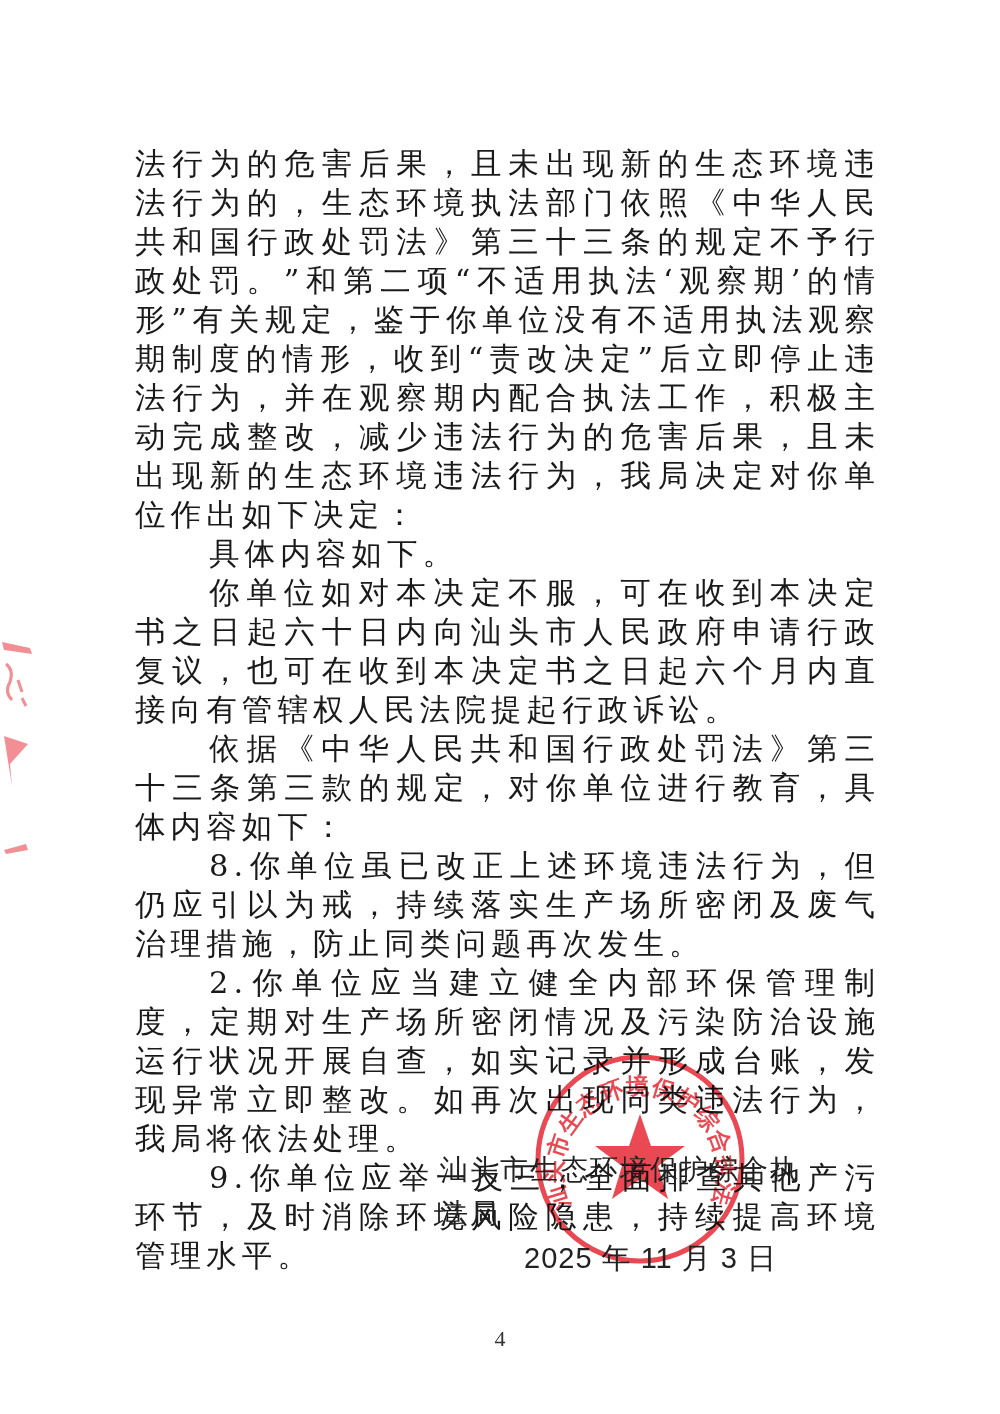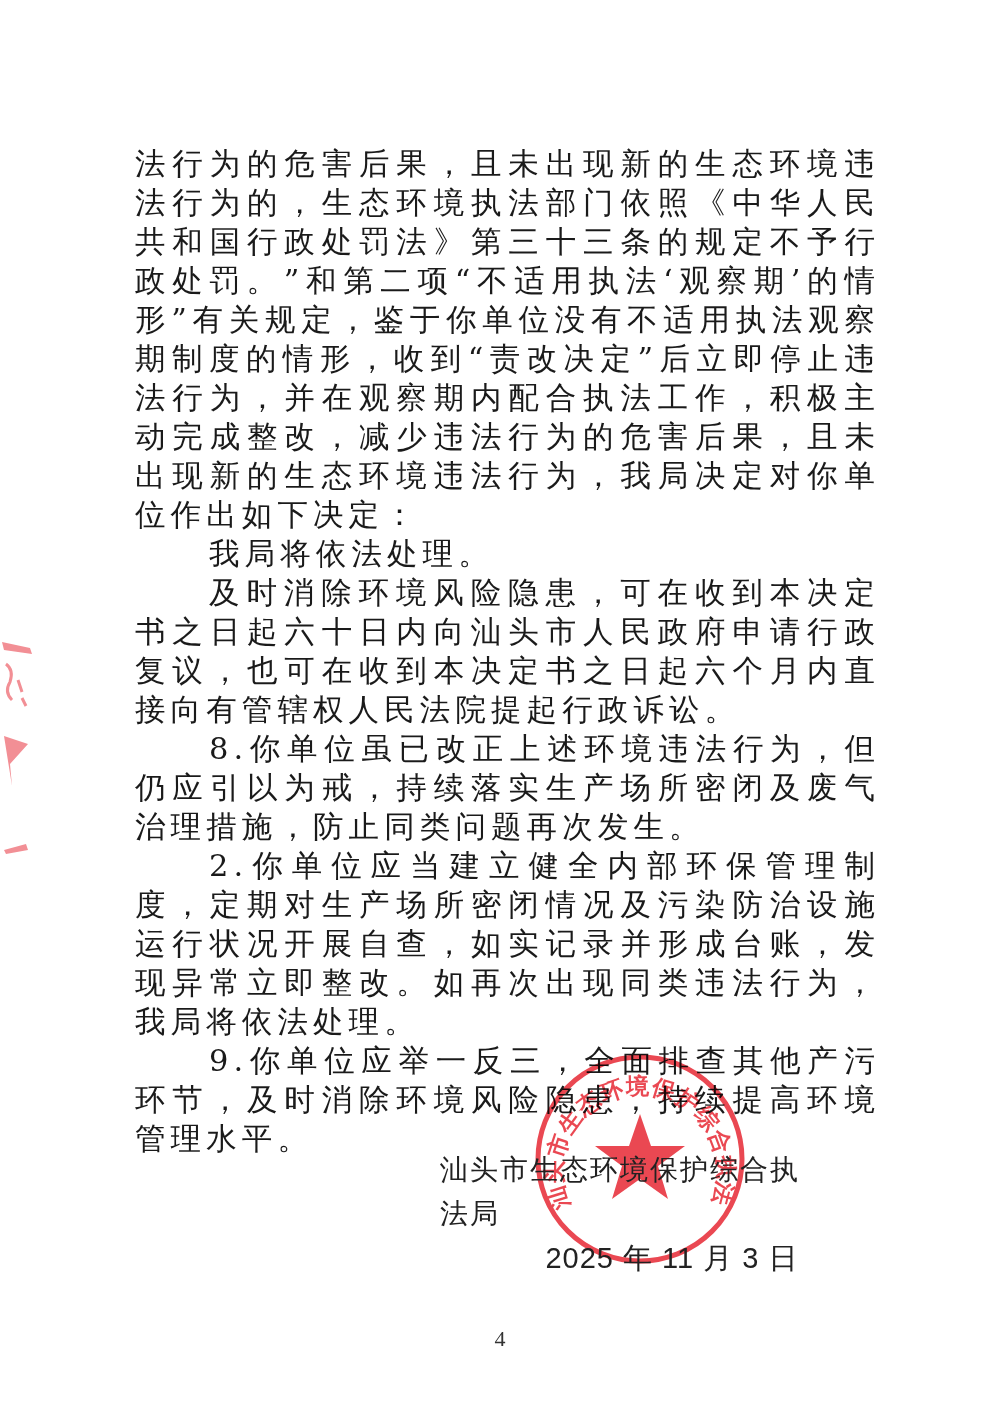--- a/index.html
+++ b/index.html
@@ -14,21 +14,21 @@
     font-size: 30.5px; line-height: 39px; letter-spacing: 5.1px;
     text-align: justify; text-justify: inter-character;
   }
   .body-text p { margin: 0; }
   .indent { text-indent: 74px; }
   .signature {
     position: absolute; left: 440px; top: 1148px; width: 380px;
     font-size: 28px; line-height: 44px; letter-spacing: 2px; color: #222;
   }
   .sig-org { display: block; }
-  .sig-date { display: block; padding-left: 84px; font-family: "Liberation Sans", sans-serif; font-size: 29px; letter-spacing: 1px; text-align: center; }
+  .sig-date { display: block; padding-left: 84px; font-family: "Liberation Sans", sans-serif; font-size: 29px; letter-spacing: 1px; }
   .page-number {
     position: absolute; left: 0; width: 1000px; top: 1326px; text-align: center;
     font-family: "Liberation Serif", serif; font-size: 22px; color: #333;
   }
   .seal {
     position: absolute; left: 533px; top: 1052px; width: 214px; height: 214px;
     mix-blend-mode: multiply; opacity: 0.9;
   }
   .seam-seal {
     position: absolute; left: 0; top: 640px; width: 40px; height: 230px; opacity: 0.55;
@@ -41,22 +41,23 @@
 
   <svg class="seam-seal" viewBox="0 0 40 230">
     <path d="M2 2 L30 8 L32 14 L4 10 Z" fill="#e8343f"></path>
     <path d="M6 24 Q14 30 10 42 Q4 52 12 60 M18 40 L22 52 M22 58 L26 66" stroke="#e8343f" stroke-width="3" fill="none"></path>
     <path d="M4 96 L28 104 L10 124 L12 146 Z" fill="#e8343f"></path>
     <path d="M4 210 L26 204 L28 210 L6 214 Z" fill="#e8343f"></path>
   </svg>
 
   <div class="body-text">
     <p>法行为的危害后果，且未出现新的生态环境违法行为的，生态环境执法部门依照《中华人民共和国行政处罚法》第三十三条的规定不予行政处罚。”和第二项“不适用执法‘观察期’的情形”有关规定，鉴于你单位没有不适用执法观察期制度的情形，收到“责改决定”后立即停止违法行为，并在观察期内配合执法工作，积极主动完成整改，减少违法行为的危害后果，且未出现新的生态环境违法行为，我局决定对你单位作出如下决定：</p>
-    <p class="indent">我局将依法处理。</p>
-    <p class="indent">及时消除环境风险隐患，可在收到本决定书之日起六十日内向汕头市人民政府申请行政复议，也可在收到本决定书之日起六个月内直接向有管辖权人民法院提起行政诉讼。</p>
+    <p class="indent">具体内容如下。</p>
+    <p class="indent">你单位如对本决定不服，可在收到本决定书之日起六十日内向汕头市人民政府申请行政复议，也可在收到本决定书之日起六个月内直接向有管辖权人民法院提起行政诉讼。</p>
+    <p class="indent">依据《中华人民共和国行政处罚法》第三十三条第三款的规定，对你单位进行教育，具体内容如下：</p>
     <p class="indent">8.你单位虽已改正上述环境违法行为，但仍应引以为戒，持续落实生产场所密闭及废气治理措施，防止同类问题再次发生。</p>
     <p class="indent">2.你单位应当建立健全内部环保管理制度，定期对生产场所密闭情况及污染防治设施运行状况开展自查，如实记录并形成台账，发现异常立即整改。如再次出现同类违法行为，我局将依法处理。</p>
     <p class="indent">9.你单位应举一反三，全面排查其他产污环节，及时消除环境风险隐患，持续提高环境管理水平。</p>
   </div>
 
   <svg class="seal" viewBox="0 0 214 214">
     <defs>
       <path id="sealArc" d="M 40 160 A 78 78 0 1 1 174 160"></path>
     </defs>
     <circle cx="107" cy="107" r="102" fill="none" stroke="#e8343f" stroke-width="5"></circle>

